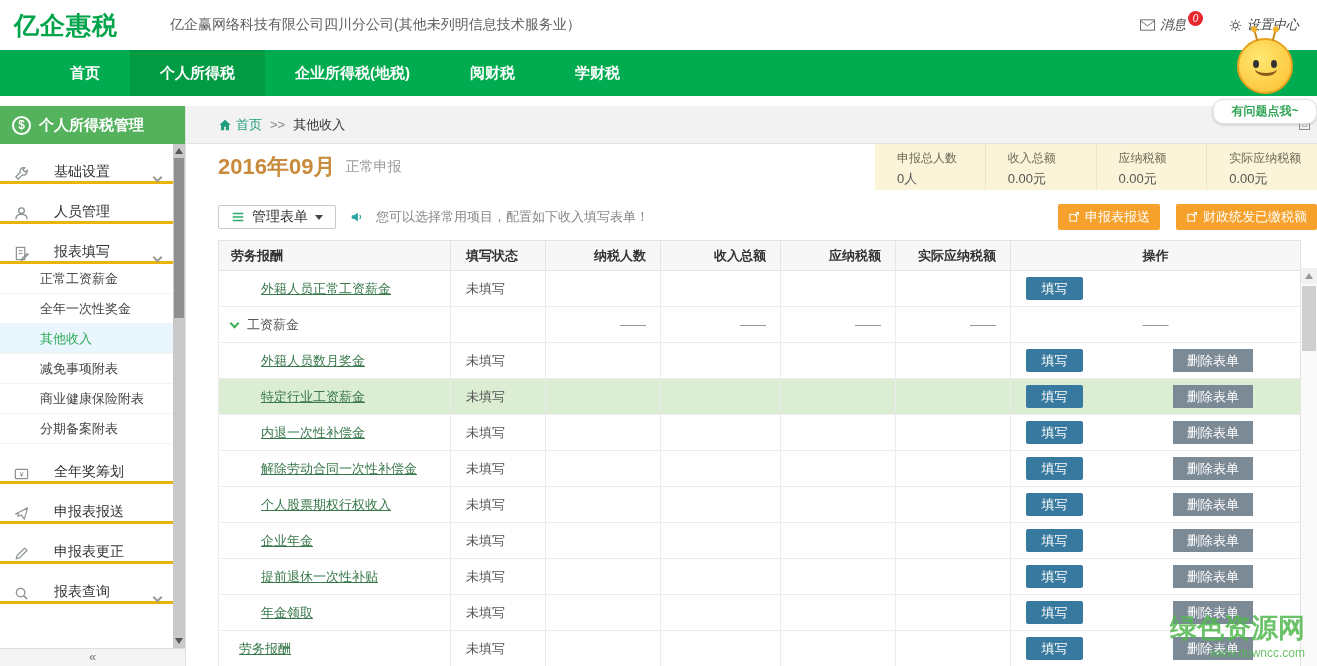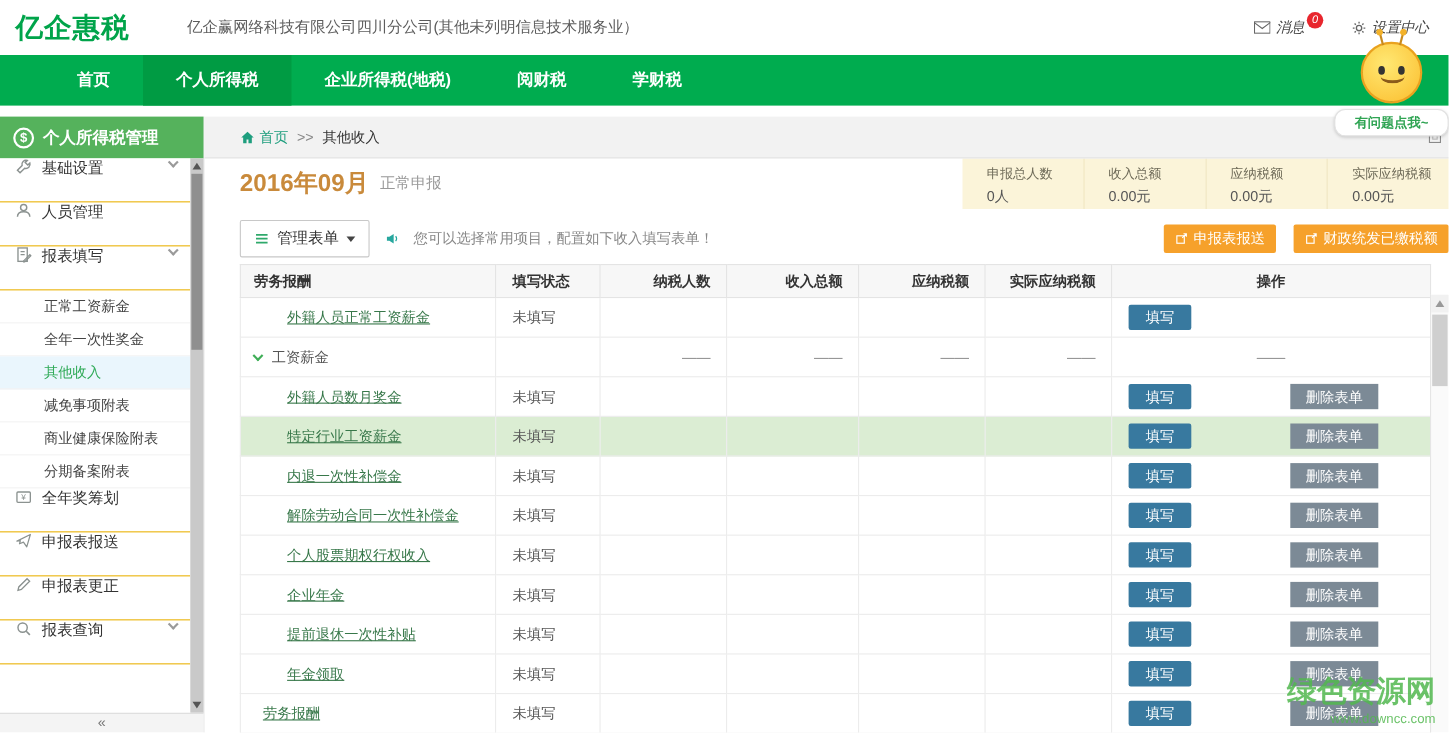--- a/index.html
+++ b/index.html
@@ -21,21 +21,21 @@
 .nav-item.active{background:#009B43;}
 
 
 .layout{display:flex;height:560px;margin-top:10px;position:relative;}
 
 
 .sidebar{width:186px;position:relative;flex:none;border-right:1px solid #e0e0e0;background:#fff;}
 .sb-title{height:38px;background:#55B25C;color:#fff;display:flex;align-items:center;gap:8px;padding-left:12px;font-size:15px;font-weight:bold;}
 .dollar{width:19px;height:19px;border:2px solid #fff;border-radius:50%;font-size:12px;line-height:15px;text-align:center;font-weight:bold;flex:none;}
 .sb-menu{position:absolute;top:38px;bottom:18px;left:0;right:12px;overflow:hidden;background:#fff;}
-.sb-item{height:40px;display:flex;align-items:flex-start;gap:9px;padding-left:14px;font-size:14px;color:#333;border-bottom:1px solid #eab308;cursor:pointer;}
+.sb-item{height:40px;display:flex;align-items:flex-end;gap:25px;padding-left:14px;font-size:14px;color:#333;border-bottom:3px solid #eab308;cursor:pointer;}
 .sb-item svg{flex:none;}
 .chev{width:7px;height:7px;border-right:2px solid #9a9a9a;border-bottom:2px solid #9a9a9a;transform:rotate(45deg);margin-left:auto;margin-right:12px;flex:none;}
 .sb-sub{height:30px;display:flex;align-items:center;padding-left:40px;font-size:13px;color:#444;border-bottom:1px solid #F3F3F3;cursor:pointer;}
 .sb-sub.active{background:#EAF6FD;color:#2FAA57;}
 .sb-scrollbar{position:absolute;top:38px;bottom:18px;right:0;width:12px;background:#C9C9C9;cursor:pointer;}
 .sb-scrollbar .thumb{position:absolute;top:14px;left:1px;right:1px;height:160px;background:#8F8F8F;}
 .tri-up{position:absolute;top:4px;left:2px;width:0;height:0;border-left:4px solid transparent;border-right:4px solid transparent;border-bottom:6px solid #555;}
 .tri-down{position:absolute;bottom:4px;left:2px;width:0;height:0;border-left:4px solid transparent;border-right:4px solid transparent;border-top:6px solid #555;}
 .sb-collapse{position:absolute;bottom:0;left:0;right:0;height:18px;background:#F4F4F4;border-top:1px solid #ddd;text-align:center;font-size:13px;color:#777;line-height:16px;cursor:pointer;}
 
@@ -52,21 +52,21 @@
 .period{display:flex;align-items:center;gap:10px;padding-left:32px;}
 .p-month{font-size:22px;font-weight:bold;color:#C98A3B;}
 .p-type{font-size:14px;color:#999;}
 .stats{margin-left:auto;width:442px;background:#FBF4D9;display:flex;}
 .stat{flex:1;padding:6px 0 0 22px;border-left:1px solid #F0E6C2;}
 .stat:first-child{border-left:none;}
 .stat .lb{font-size:12px;color:#6E6A58;}
 .stat .vl{font-size:13px;color:#555;margin-top:3px;}
 
 .toolbar{margin-top:12px;display:flex;align-items:center;padding-left:32px;height:30px;}
-.manage-btn{display:flex;align-items:center;gap:7px;height:34px;padding:0 12px;background:#fff;border:1px solid #C8C8C8;border-radius:2px;font-size:14px;color:#333;cursor:pointer;}
+.manage-btn{display:flex;align-items:center;gap:7px;height:24px;padding:0 12px;background:#fff;border:1px solid #C8C8C8;border-radius:2px;font-size:14px;color:#333;cursor:pointer;}
 .caret{width:0;height:0;border-left:4px solid transparent;border-right:4px solid transparent;border-top:5px solid #444;}
 .hint{display:flex;align-items:center;gap:12px;margin-left:14px;font-size:13px;color:#888;}
 .tb-right{margin-left:auto;display:flex;gap:16px;}
 .obtn{display:flex;align-items:center;gap:5px;height:26px;padding:0 10px;background:#F6A12B;color:#fff;font-size:13px;border:none;border-radius:2px;cursor:pointer;white-space:nowrap;}
 
 
 .grid{margin:8px 0 0 32px;border-collapse:collapse;table-layout:fixed;width:1082px;font-size:13px;}
 .grid th{height:30px;background:#F7F7F7;border:1px solid #E4E4E4;font-weight:bold;color:#333;}
 .grid td{height:36px;border:1px solid #ECECEC;color:#555;}
 th.c-name,td.c-name{text-align:left;padding-left:12px;}

